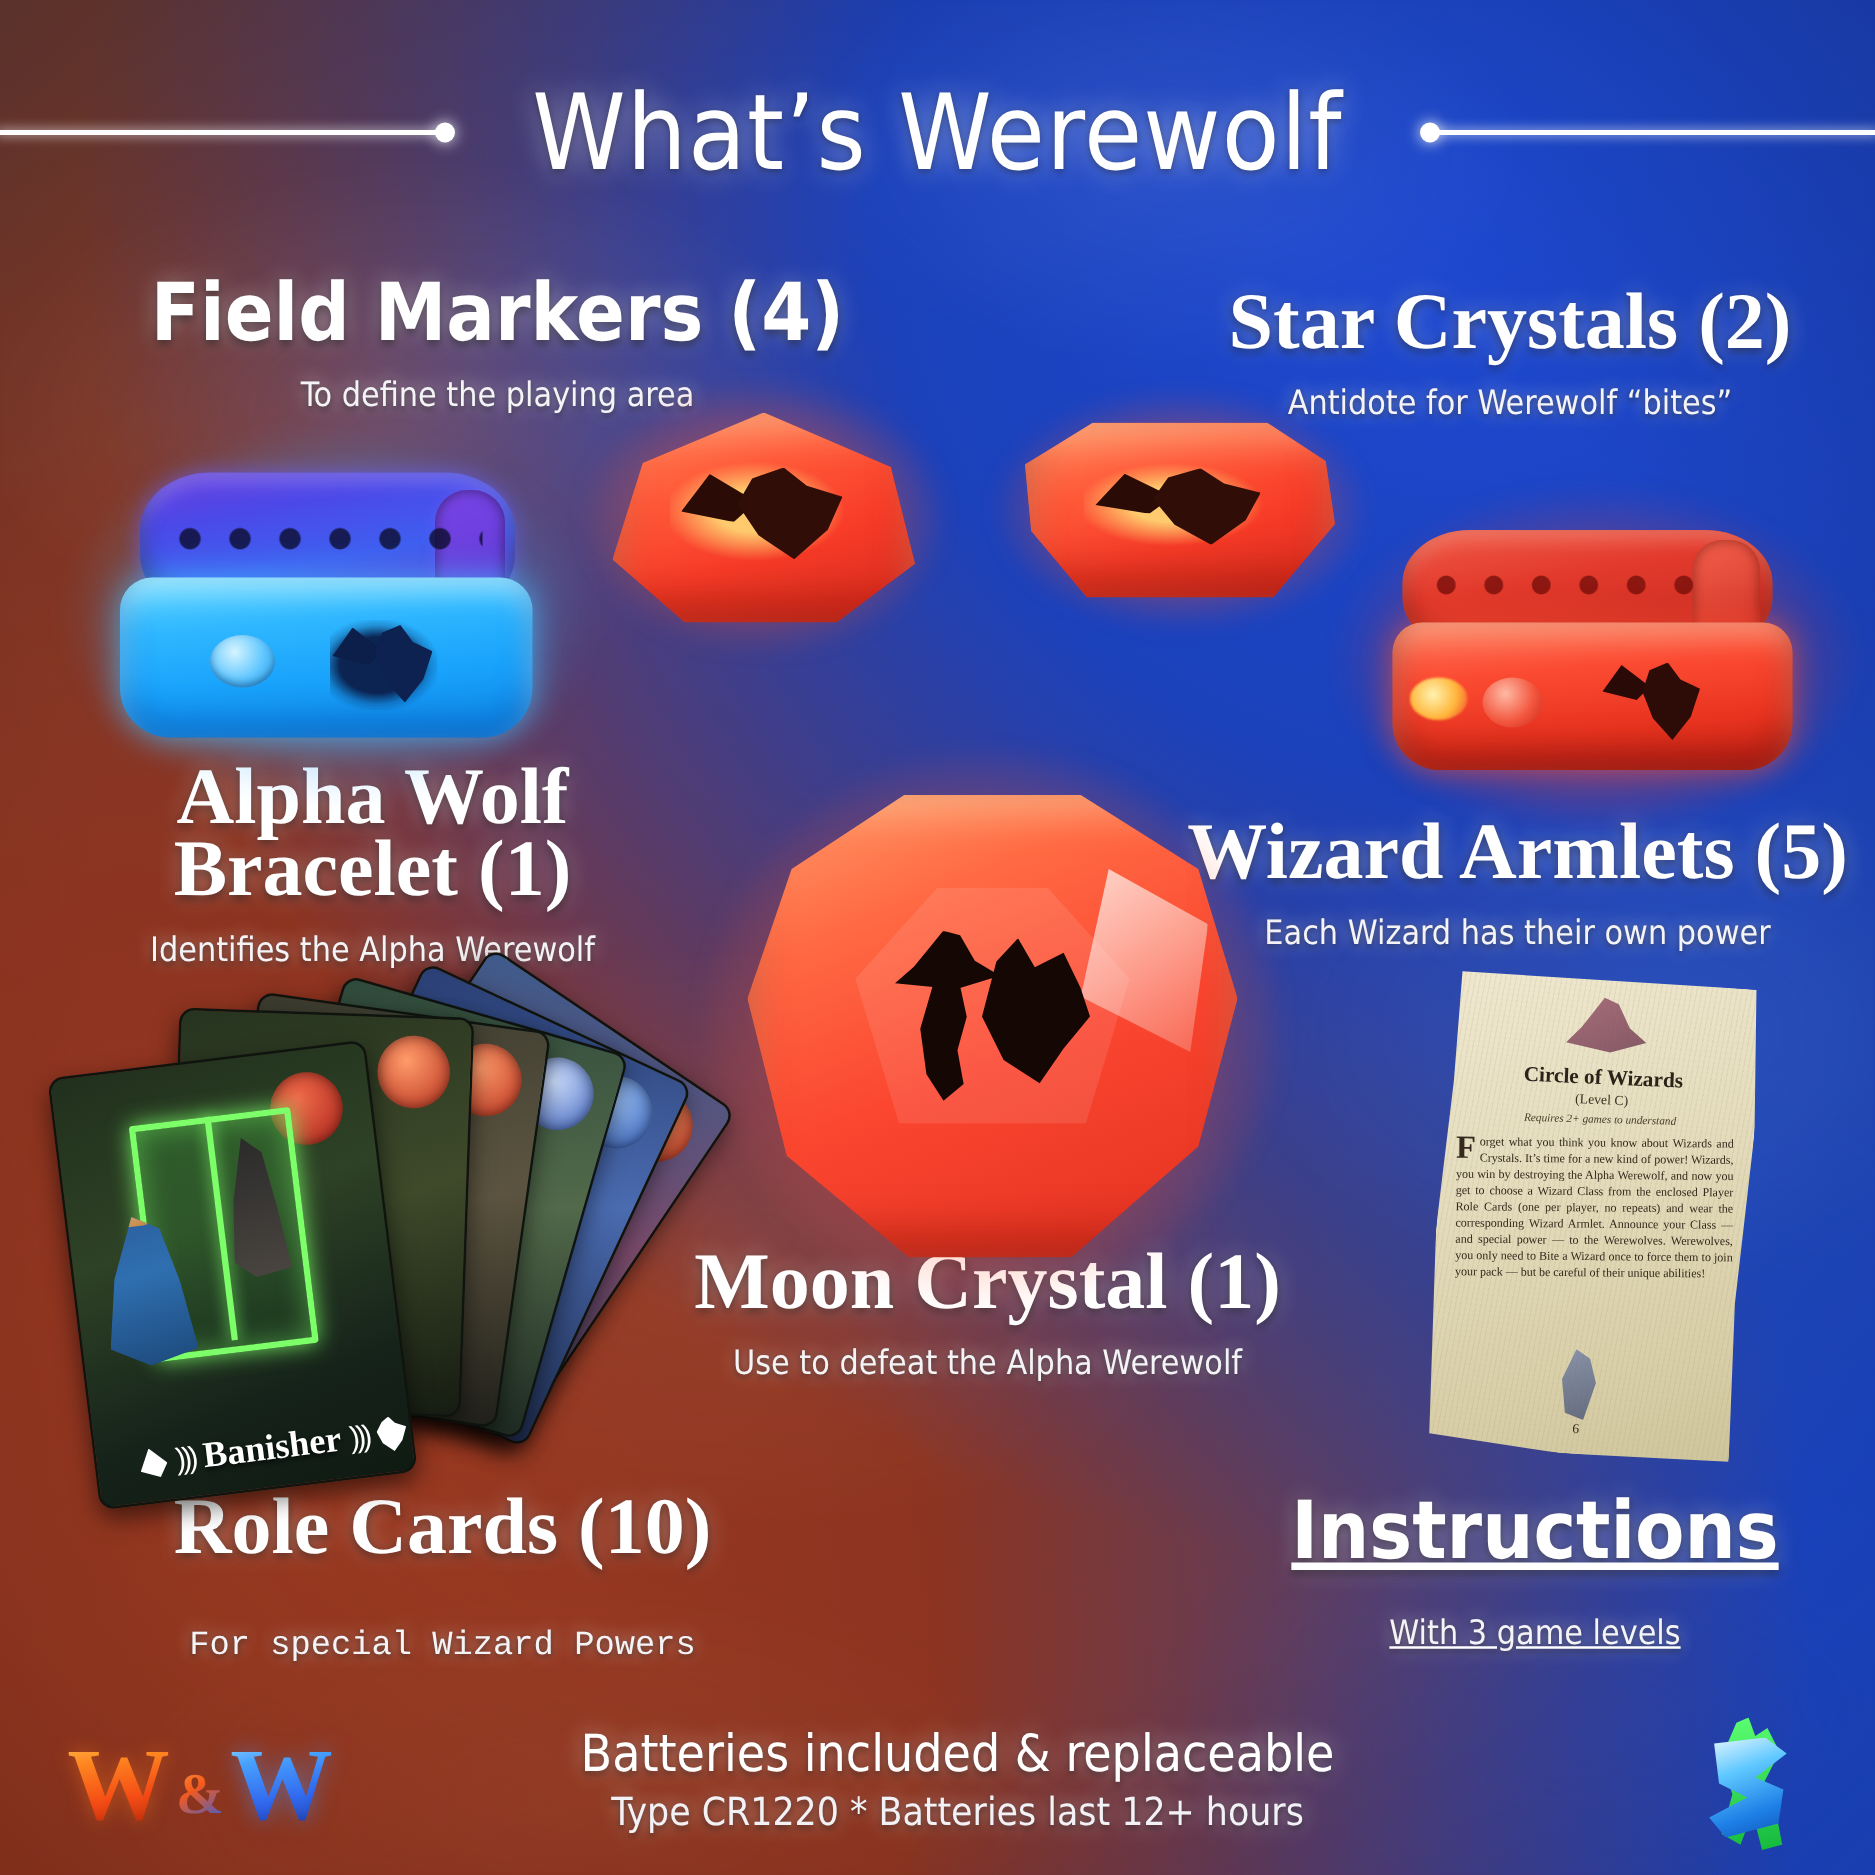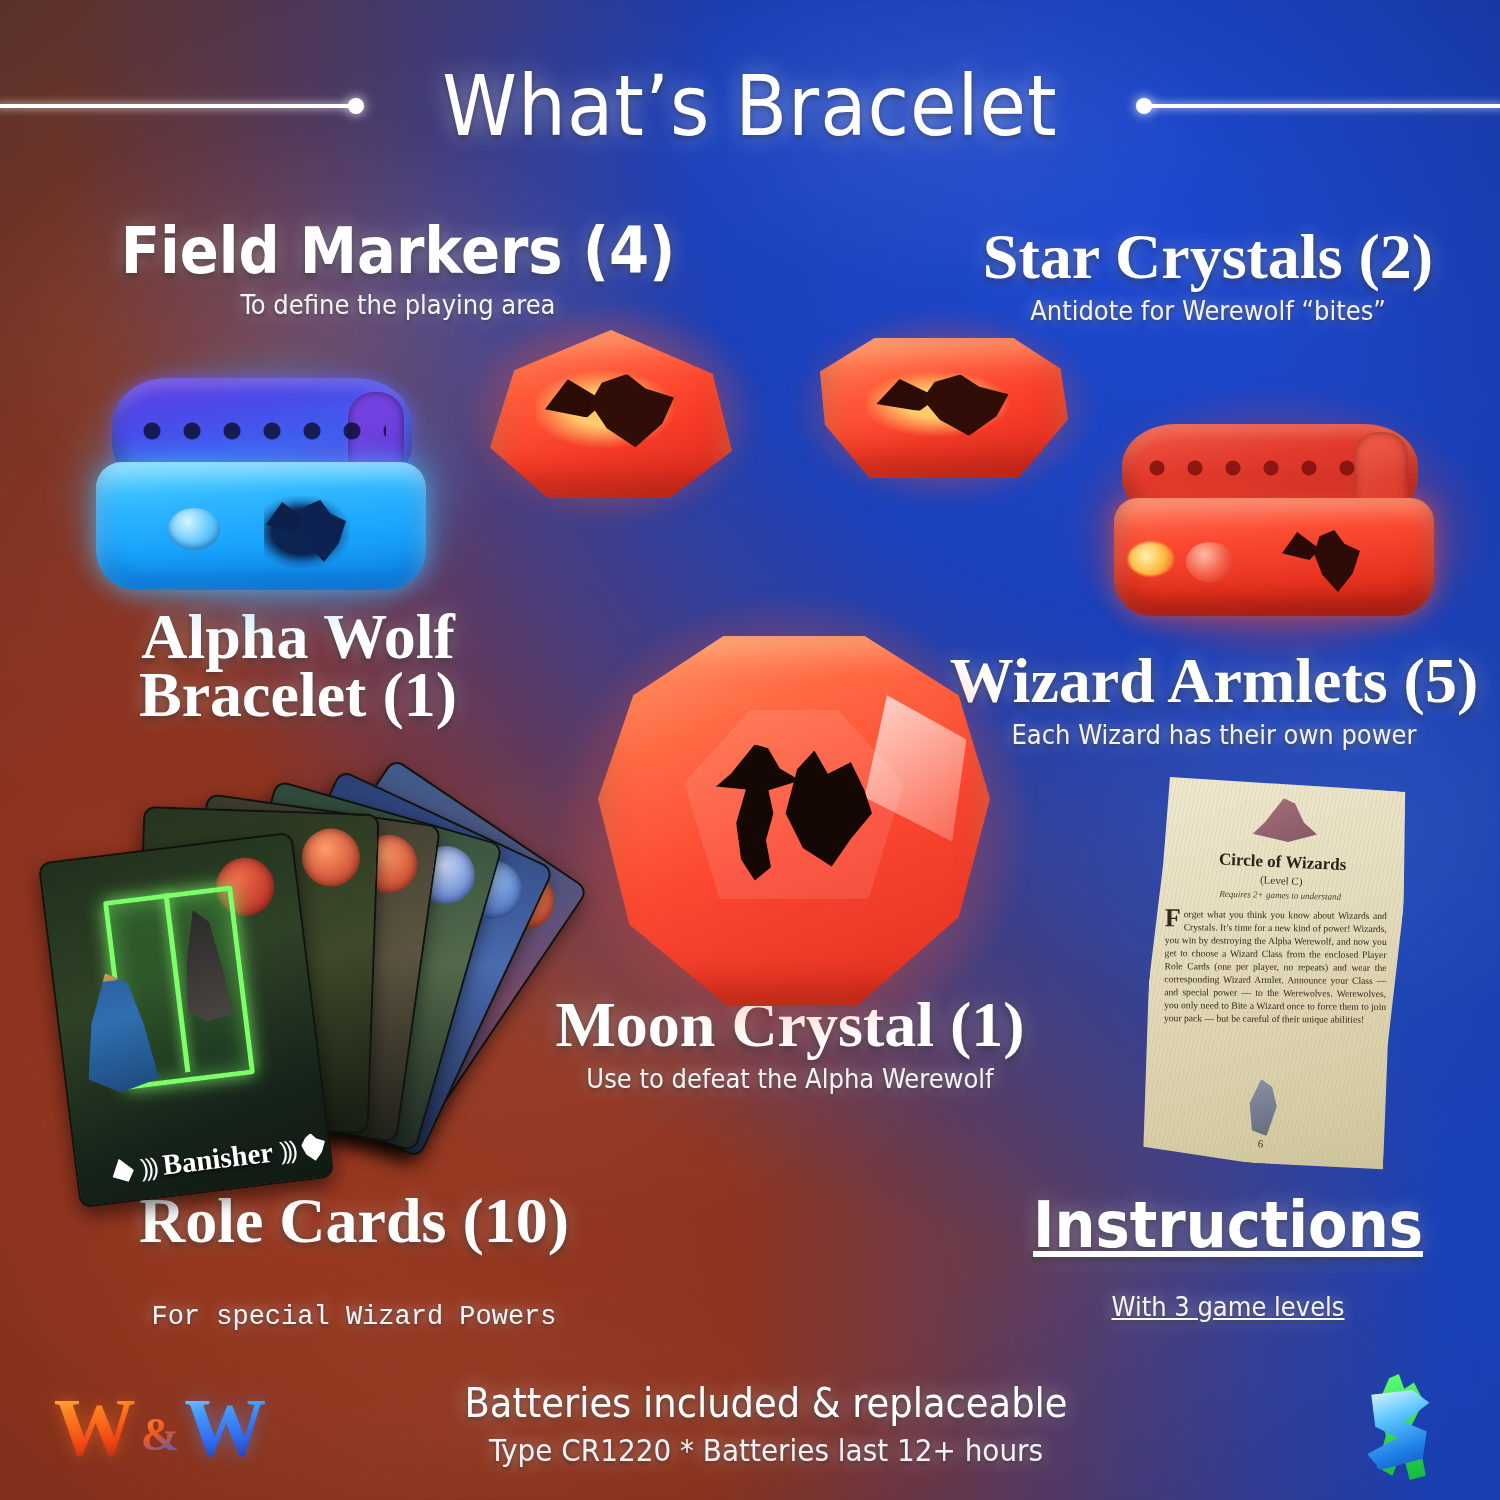--- a/index.html
+++ b/index.html
@@ -45,21 +45,21 @@
     text-shadow:0 0 22px rgba(255,255,255,.45), 0 2px 6px rgba(0,0,0,.45);}
 
   
   .label{position:absolute;text-align:center;color:#fff;}
   .label .head{
     font-family:"Liberation Serif","DejaVu Serif",serif;
     font-weight:700;font-size:64px;line-height:58px;
     text-shadow:0 0 18px rgba(255,255,255,.35), 0 3px 8px rgba(0,0,0,.55);}
   .label .sub{
     font-family:"DejaVu Sans Condensed","Liberation Sans",sans-serif;
-    font-weight:400;font-size:27px;line-height:34px;margin-top:8px;color:#f4f4f7;
+    font-weight:400;font-size:27px;line-height:34px;margin-top:20px;color:#f4f4f7;
     text-shadow:0 0 14px rgba(255,255,255,.55), 0 2px 5px rgba(0,0,0,.6);}
   .label.sans .head{
     font-family:"DejaVu Sans Condensed","Liberation Sans",sans-serif;font-weight:700;}
 
   #lbl-field{left:118px;top:222px;width:560px;}
   #lbl-star{left:938px;top:228px;width:540px;}
   #lbl-alpha{left:48px;top:608px;width:500px;}
   #lbl-wizard{left:940px;top:652px;width:548px;}
   #lbl-moon{left:520px;top:996px;width:540px;}
   #lbl-role{left:94px;top:1192px;width:520px;}
@@ -282,38 +282,39 @@
 
 <div id="stage">
 
   <div class="bg-base"></div>
   <div class="bg-smoke"></div>
   <div class="bg-vignette"></div>
 
   <div class="header">
     <div class="rule left"></div>
     <div class="dot left"></div>
-    <div class="title">What’s Bracelet</div>
+    <div class="title">What’s Werewolf</div>
     <div class="dot right"></div>
     <div class="rule right"></div>
   </div>
 
   <div class="label sans" id="lbl-field">
     <div class="head">Field Markers (4)</div>
     <div class="sub">To define the playing area</div>
   </div>
 
   <div class="label" id="lbl-star">
     <div class="head">Star Crystals (2)</div>
     <div class="sub">Antidote for Werewolf “bites”</div>
   </div>
 
   <div class="label" id="lbl-alpha">
     <div class="head">Alpha Wolf</div>
     <div class="head">Bracelet (1)</div>
+    <div class="sub">Identifies the Alpha Werewolf</div>
   </div>
 
   <div class="label" id="lbl-wizard">
     <div class="head">Wizard Armlets (5)</div>
     <div class="sub">Each Wizard has their own power</div>
   </div>
 
   <div class="label" id="lbl-moon">
     <div class="head">Moon Crystal (1)</div>
     <div class="sub">Use to defeat the Alpha Werewolf</div>

